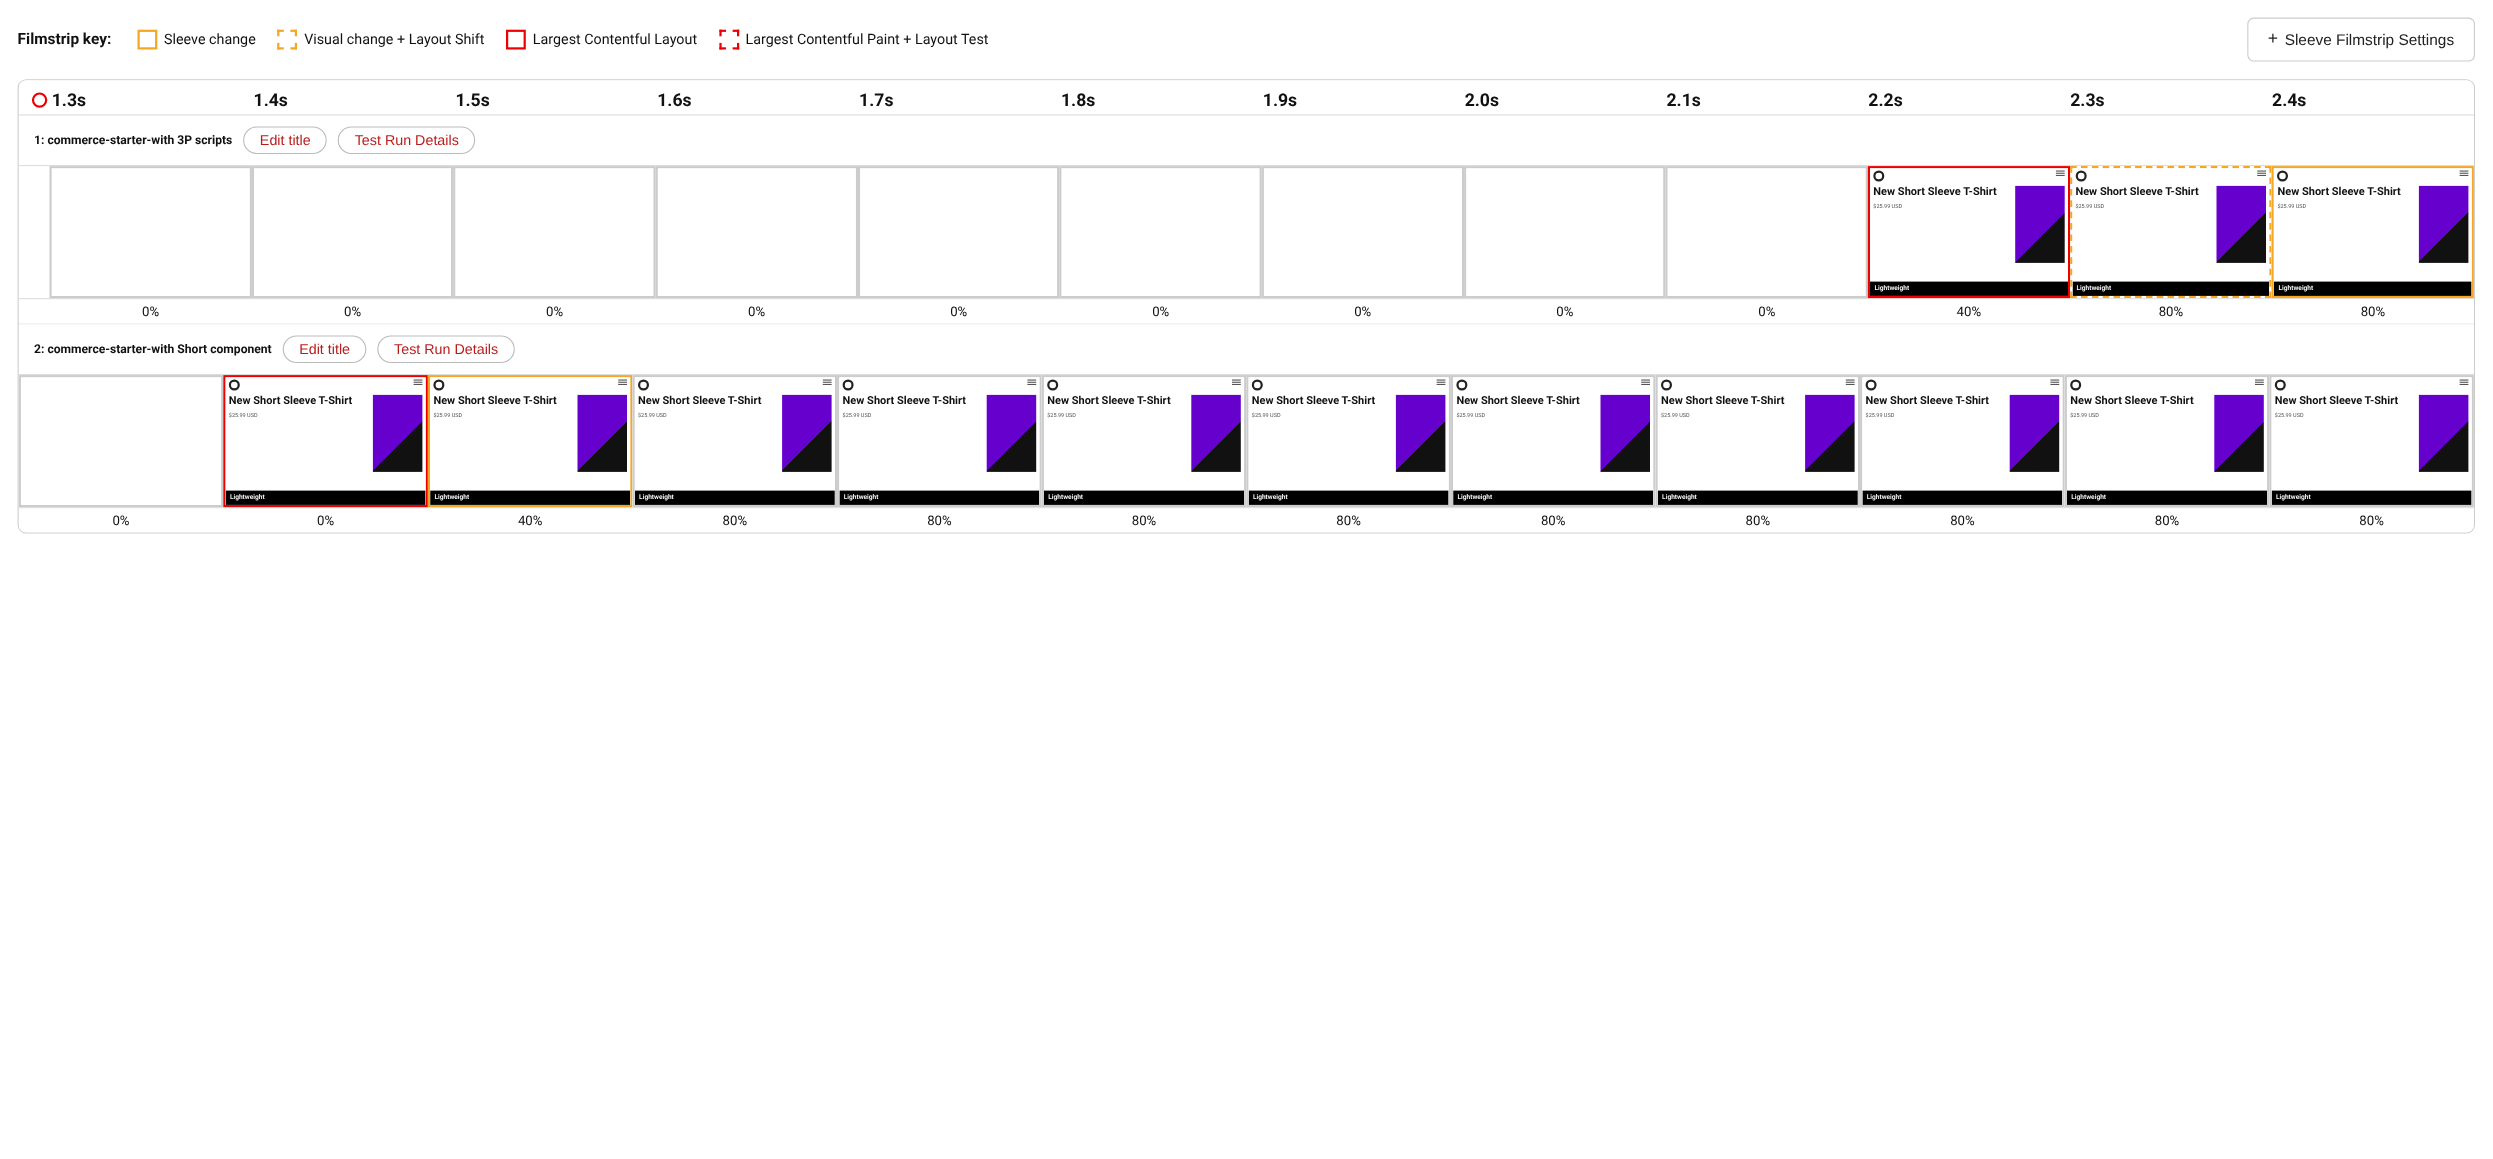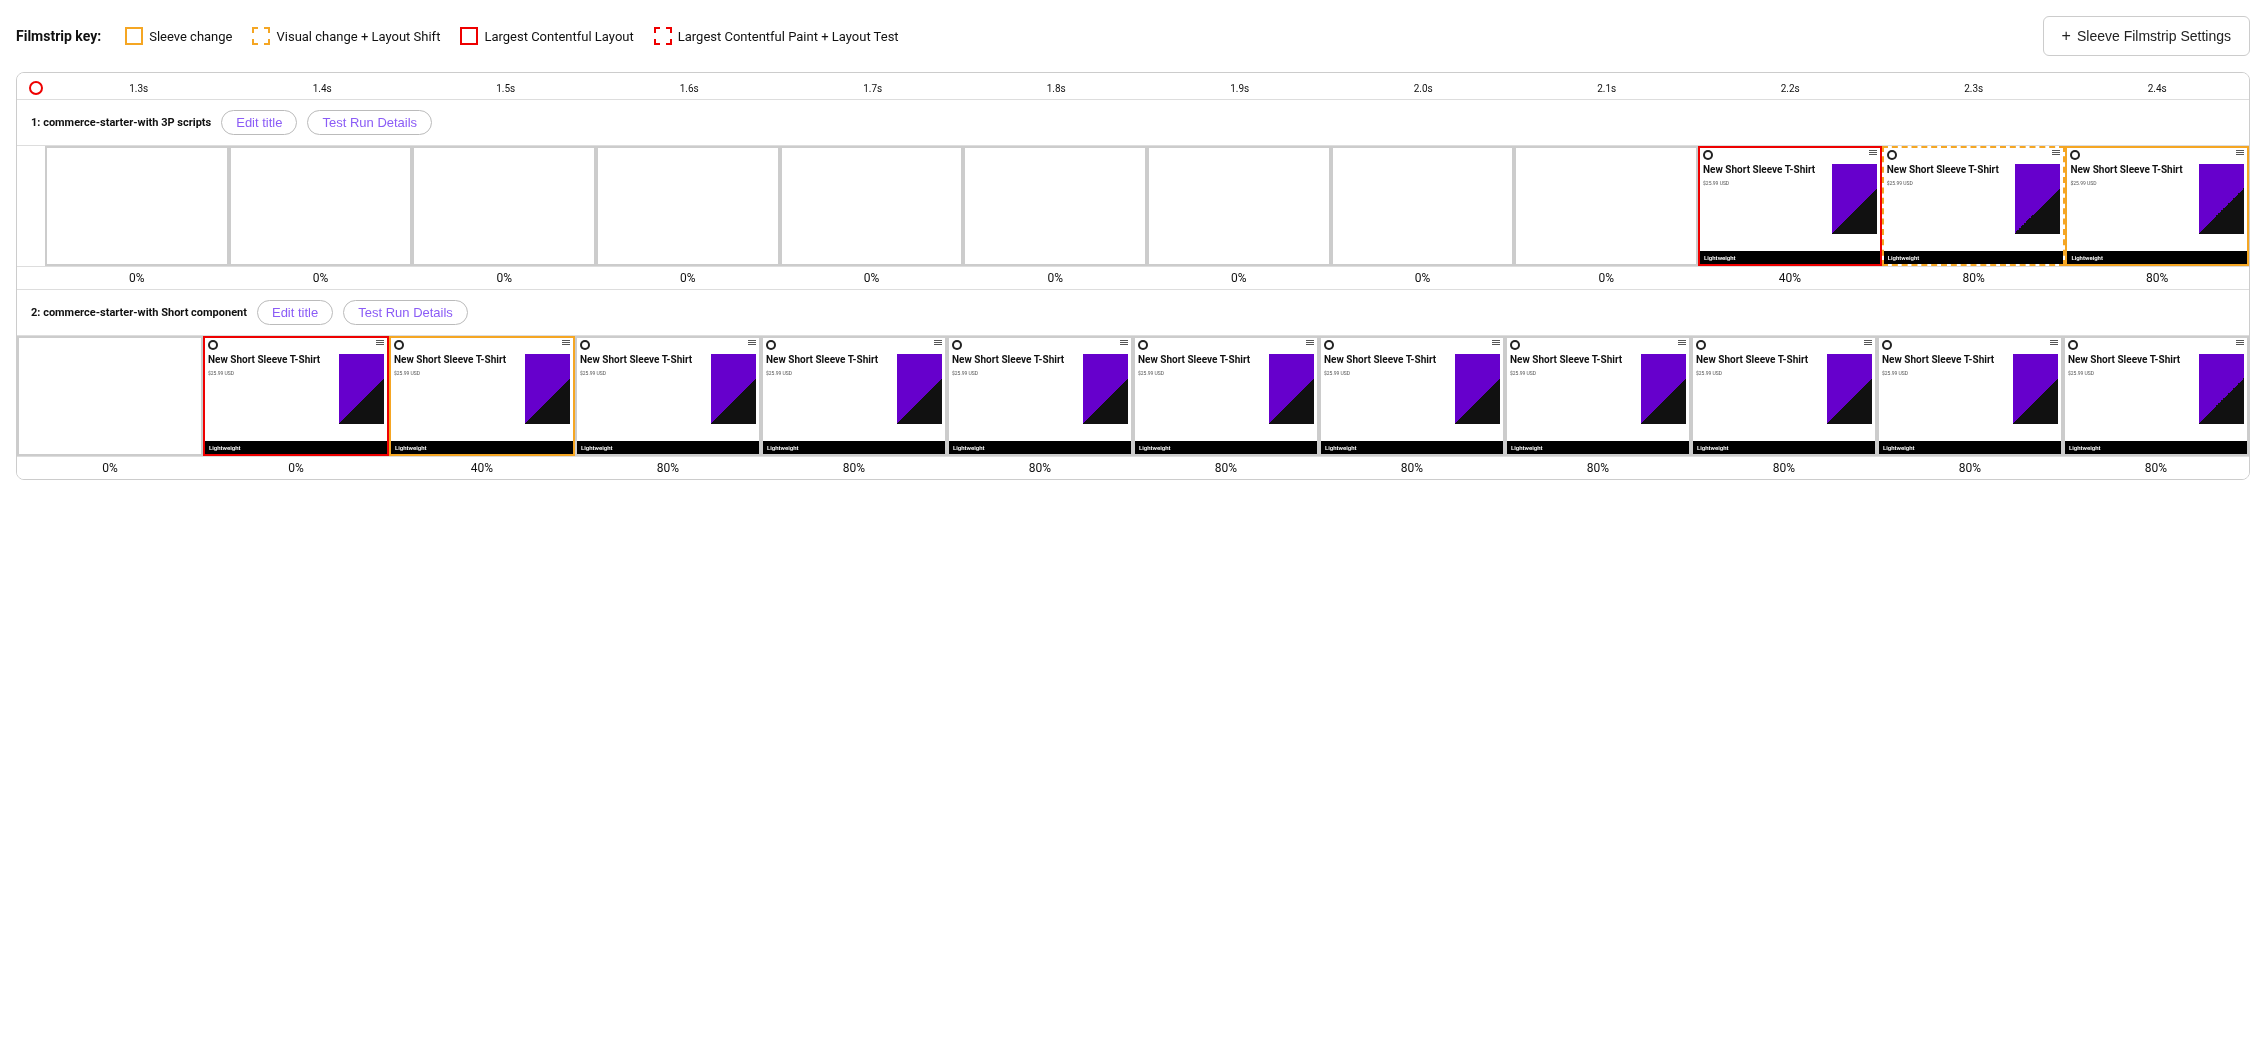--- a/index.html
+++ b/index.html
@@ -105,23 +105,22 @@
       flex-shrink: 0;
     }
 
     .timeline-ticks {
       display: flex;
       flex: 1;
     }
 
     .timeline-tick {
       flex: 1;
-      text-align: center;
-      font-weight: 400;
-      font-size: 10px;
+      font-weight: 700;
+      font-size: 16px;
     }
 
     
     .row-section {
       border-bottom: 1px solid #ddd;
     }
 
     .row-section:last-child { border-bottom: none; }
 
     .row-header {
@@ -137,21 +136,21 @@
       font-size: 11px;
     }
 
     .pill-btn {
       padding: 4px 14px;
       border: 1px solid #bbb;
       border-radius: 20px;
       background: #fff;
       font-size: 13px;
       cursor: pointer;
-      color: #8b5cf6;
+      color: #b91c1c;
     }
 
     
     .frames-row {
       display: flex;
       align-items: stretch;
       border-top: 1px solid #ddd;
       background: #fff;
     }
 

